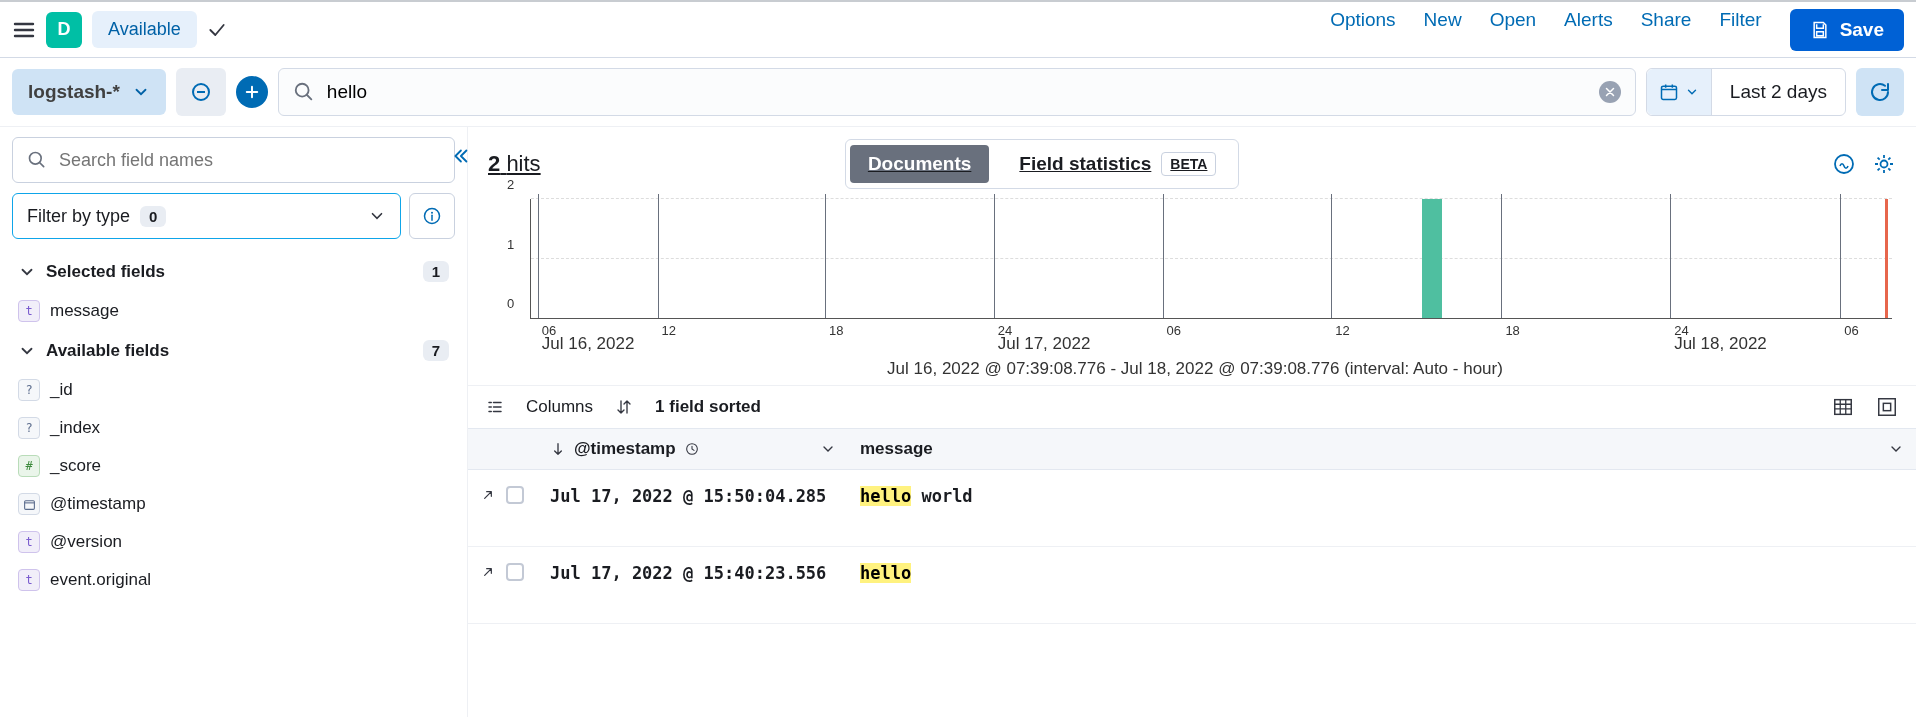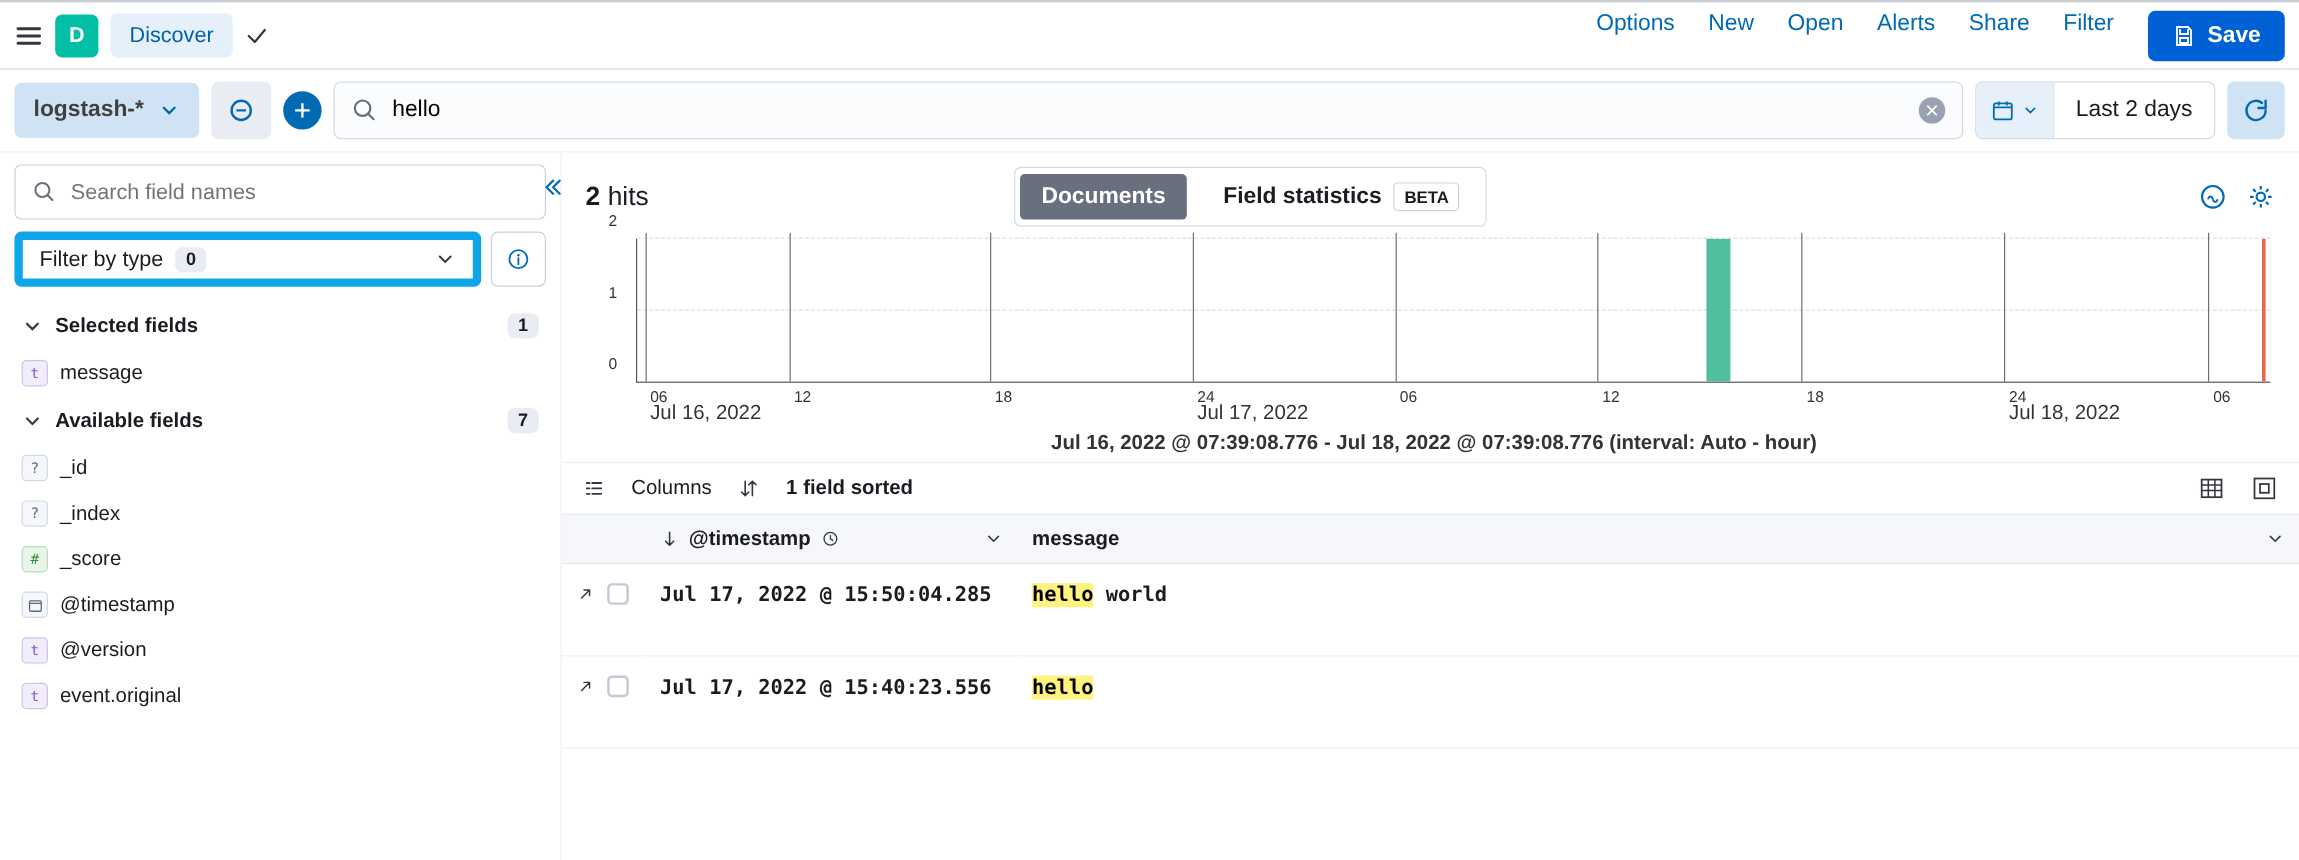--- a/index.html
+++ b/index.html
@@ -171,21 +171,21 @@
   gap: 12px;
   margin-bottom: 10px;
   background:#fff;
 }
 .field-search input {
   border: none; outline: none; flex: 1; font-size: 18px; background: transparent;
 }
 .filter-type-row { display:flex; gap:8px; margin-bottom: 12px;}
 .filter-type {
   flex:1;
-  border: 7px solid #0ea5e9;
+  border: 1px solid #0ea5e9;
   border-radius: 6px;
   height: 46px;
   display: flex;
   align-items: center;
   padding: 0 14px;
   gap: 10px;
   font-size: 18px;
   cursor: pointer;
   background:#fff;
 }
@@ -229,20 +229,21 @@
   flex: 1;
   padding: 0;
   display:flex;
   flex-direction: column;
 }
 .hits-row {
   display: flex;
   align-items: center;
   padding: 12px 20px 4px;
   gap: 16px;
+  text-decoration: underline;
 }
 .hits-text { font-size: 22px; }
 .hits-text b { font-weight: 800; }
 .tabs-wrap {
   margin: 0 auto;
   border: 1px solid #d3dae6;
   border-radius: 6px;
   display:flex;
   align-items:center;
   padding: 4px;
@@ -272,21 +273,21 @@
   position: relative; height: 120px; border-left: 1px solid #555; border-bottom: 1px solid #555;
   margin-left: 32px;
 }
 .ytick { position:absolute; left:-24px; font-size:13px; color:#333; transform:translateY(-50%);}
 .gridline { position:absolute; left:0; right:0; border-top:1px dashed #ddd; }
 .xtick { position:absolute; bottom:-18px; font-size:13px; color:#333; border-left:1px solid #69707d; height:124px; bottom:0; }
 .xtick span { position:absolute; bottom:-20px; left:3px; white-space:nowrap;}
 .xtick .sub  { bottom:-36px; font-size:17px;}
 .bar { position:absolute; bottom:0; width:20px; background:#4fbfa0; }
 .nowline { position:absolute; top:0; bottom:0; width:3px; background:#e7664c; }
-.chart-caption { text-align:center; font-size:17px; color:#333; margin-top:40px;font-weight:bold; }
+.chart-caption { text-align:center; font-size:17px; color:#333; margin-top:40px; }
 
 
 .table-controls {
   display:flex; align-items:center; padding: 10px 18px; gap: 22px;
   border-top:1px solid #eef0f4;
   font-size:17px;
 }
 .table-controls .spacer{flex:1;}
 .table-controls .icon-btn{cursor:pointer;color:#333;}
 
@@ -324,21 +325,21 @@
 <div class="topbar">
   <div class="hamburger">
     <svg viewBox="0 0 24 24" width="24" height="24">
         <path d="M3 6h18M3 12h18M3 18h18" stroke="#343741" stroke-width="2.4" stroke-linecap="round"></path>
       </svg>
   </div>
   <div class="logo-badge">
     <span>D</span>
   </div>
   <div class="discover-chip">
-    <span>Discover</span>
+    <span>Available</span>
   </div>
   <div class="check-indicator">
     <svg viewBox="0 0 24 24" width="20" height="20">
         <path d="M4 12l6 6L20 6" stroke="#343741" stroke-width="2.2" fill="none" stroke-linecap="round" stroke-linejoin="round"></path>
       </svg>
   </div>
   <div class="topbar-spacer"></div>
   <div class="top-links">
     <span class="top-link">Options</span>
     <span class="top-link">New</span>

